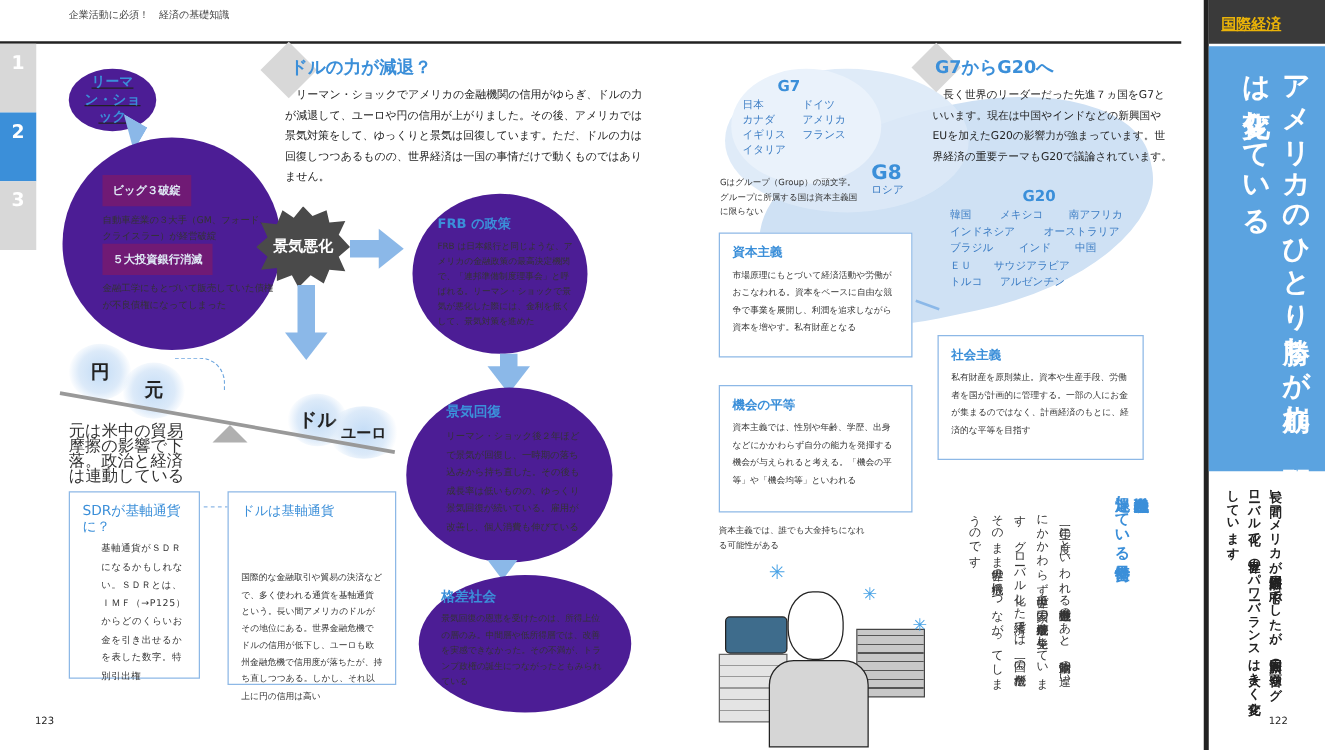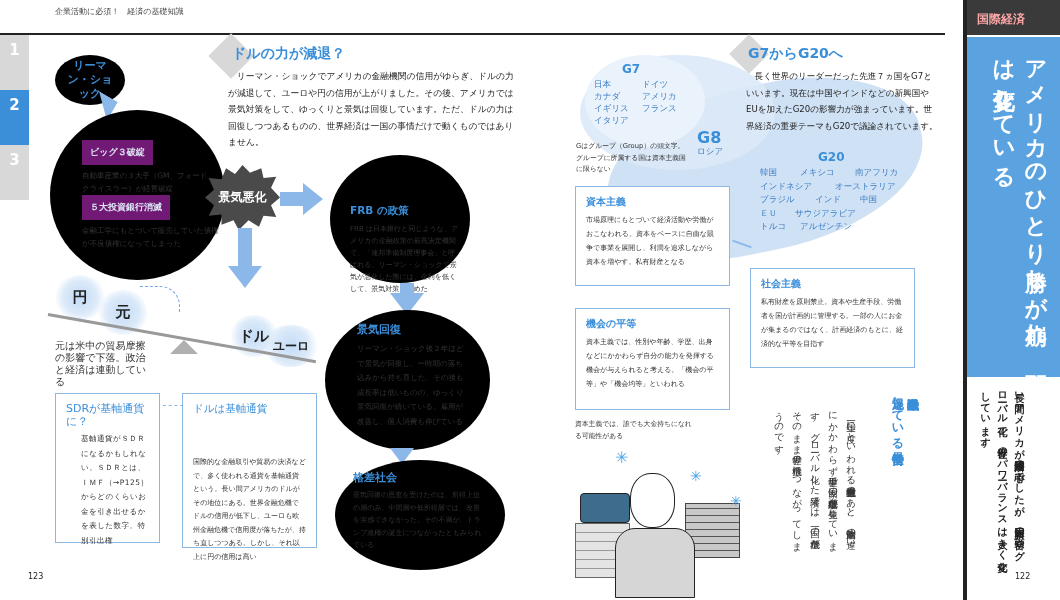--- a/index.html
+++ b/index.html
@@ -4,21 +4,21 @@
 <style>
   * { box-sizing: border-box; margin: 0; padding: 0; }
   body { width: 1060px; height: 600px; background: #fff; position: relative; overflow: hidden;
          font-family: "DejaVu Sans", "Liberation Sans", sans-serif; color: #222; }
   .abs { position: absolute; }
   .header-text { left: 55px; top: 6px; font-size: 8px; color: #444; }
   .header-rule { left: 0; top: 33px; width: 945px; height: 2px; background: #222; }
   .tab { left: 0; width: 29px; height: 55px; background: #d8d8d8; color: #fff; font-weight: bold;
          font-size: 15px; text-align: center; padding-top: 6px; }
   .tab.active { background: #3b8fd9; }
-  .bubble { background: #000000; border-radius: 50%; }
+  .bubble { background: #4c1d95; border-radius: 50%; text-decoration: underline; }
   .blue-h { color: #3b8fd9; font-weight: bold; }
   .small { font-size: 7.5px; line-height: 13px; color: #333; }
   .body-txt { font-size: 8.8px; line-height: 16.5px; color: #222; }
   .darklabel { background: #701a75; color: #dfe9f5; font-weight: bold; font-size: 9px; padding: 6px 8px; display: inline-block; }
   .box { border: 1.5px solid #8db8e6; background: #fff; padding: 8px 10px; }
   .box h4 { color: #3b8fd9; font-size: 10px; font-weight: bold; margin-bottom: 4px; }
   .arrow-down { width: 0; height: 0; border-left: 17px solid transparent; border-right: 17px solid transparent; border-top: 22px solid #8bb8e8; }
   .shaft { background: #8bb8e8; }
   .vert { writing-mode: vertical-rl; }
   .glow { border-radius: 50%; background: radial-gradient(circle, #c3dcf6 0%, #dceaf9 50%, rgba(255,255,255,0) 75%); font-weight: bold; font-size: 15px; display:flex; align-items:center; justify-content:center; }
@@ -56,21 +56,21 @@
 <div class="abs" style="left:303px;top:183px;width:0;height:0;border-top:16px solid transparent;border-bottom:16px solid transparent;border-left:20px solid #8bb8e8;"></div>
 <div class="abs shaft" style="left:238px;top:228px;width:14px;height:40px;"></div>
 <div class="abs arrow-down" style="left:228px;top:266px;"></div>
 
 <div class="abs" style="left:215px;top:40px;width:32px;height:32px;background:#d8d8d8;transform:rotate(45deg);"></div>
 <div class="abs blue-h" style="left:232px;top:45px;font-size:14px;">ドルの力が減退？</div>
 <div class="abs body-txt" style="left:228px;top:68px;width:290px;text-indent:1em;">リーマン・ショックでアメリカの金融機関の信用がゆらぎ、ドルの力が減退して、ユーロや円の信用が上がりました。その後、アメリカでは景気対策をして、ゆっくりと景気は回復しています。ただ、ドルの力は回復しつつあるものの、世界経済は一国の事情だけで動くものではありません。</div>
 
 <div class="abs bubble" style="left:330px;top:155px;width:140px;height:128px;"></div>
 <div class="abs" style="left:350px;top:172px;width:110px;">
-  <div class="blue-h" style="font-size:10.5px;margin-bottom:5px;margin-top:32px;">FRB の政策</div>
+  <div class="blue-h" style="font-size:10.5px;margin-bottom:5px;">FRB の政策</div>
   <div class="small" style="font-size:7px;line-height:12px;">FRB は日本銀行と同じような、アメリカの金融政策の最高決定機関で、「連邦準備制度理事会」と呼ばれる。リーマン・ショックで景気が悪化した際には、金利を低くして、景気対策を進めた</div>
 </div>
 <div class="abs shaft" style="left:400px;top:283px;width:14px;height:12px;"></div>
 <div class="abs arrow-down" style="left:390px;top:293px;"></div>
 
 <div class="abs bubble" style="left:325px;top:310px;width:165px;height:140px;"></div>
 <div class="abs" style="left:357px;top:322px;width:110px;">
   <div class="blue-h" style="font-size:11px;margin-bottom:5px;">景気回復</div>
   <div class="small" style="line-height:14.5px;">リーマン・ショック後２年ほどで景気が回復し、一時期の落ち込みから持ち直した。その後も成長率は低いものの、ゆっくり景気回復が続いている。雇用が改善し、個人消費も伸びている</div>
 </div>
@@ -82,21 +82,21 @@
   <div class="small" style="font-size:7px;line-height:12.5px;">景気回復の恩恵を受けたのは、所得上位の層のみ。中間層や低所得層では、改善を実感できなかった。その不満が、トランプ政権の誕生につながったともみられている</div>
 </div>
 
 <div class="abs glow" style="left:55px;top:275px;width:50px;height:45px;">円</div>
 <div class="abs glow" style="left:98px;top:290px;width:50px;height:45px;">元</div>
 <div class="abs" style="left:140px;top:286px;width:40px;height:26px;border-top:1.5px dashed #6fa7df;border-right:1.5px dashed #6fa7df;border-radius:0 20px 0 0;"></div>
 <div class="abs glow" style="left:230px;top:315px;width:48px;height:42px;">ドル</div>
 <div class="abs glow" style="left:262px;top:325px;width:58px;height:42px;font-size:12px;">ユーロ</div>
 <div class="abs" style="left:48px;top:313px;width:272px;height:2.5px;background:#999;transform:rotate(10deg);transform-origin:left center;"></div>
 <div class="abs" style="left:170px;top:340px;width:0;height:0;border-left:14px solid transparent;border-right:14px solid transparent;border-bottom:14px solid #b0b0b0;"></div>
-<div class="abs small" style="left:55px;top:340px;width:100px;font-size:10px;line-height:12px;">元は米中の貿易摩擦の影響で下落。政治と経済は連動している</div>
+<div class="abs small" style="left:55px;top:340px;width:100px;font-size:13px;line-height:12px;">元は米中の貿易摩擦の影響で下落。政治と経済は連動している</div>
 
 <div class="abs box" style="left:55px;top:393px;width:105px;height:150px;">
   <h4 style="font-size:11px;line-height:13px;font-weight:normal;">SDRが基軸通貨に？</h4>
   <div class="small" style="line-height:14.5px;letter-spacing:0.5px;margin-left:15px;">基軸通貨がＳＤＲになるかもしれない。ＳＤＲとは、ＩＭＦ（→P125）からどのくらいお金を引き出せるかを表した数字。特別引出権</div>
 </div>
 <div class="abs" style="left:163px;top:405px;width:20px;border-top:1.5px dashed #8db8e6;"></div>
 
 <div class="abs box" style="left:182px;top:393px;width:135px;height:155px;">
   <h4 style="font-size:10.5px;font-weight:normal;">ドルは基軸通貨</h4>
   <div class="small" style="font-size:7px;line-height:13.5px;margin-top:40px;">国際的な金融取引や貿易の決済などで、多く使われる通貨を基軸通貨という。長い間アメリカのドルがその地位にある。世界金融危機でドルの信用が低下し、ユーロも欧州金融危機で信用度が落ちたが、持ち直しつつある。しかし、それ以上に円の信用は高い</div>
@@ -162,19 +162,19 @@
 </div>
 
 <div class="abs vert blue-h" style="left:890px;top:388px;height:150px;font-size:12px;line-height:15px;">
   <span>金融危機以来</span><br>
   <span>混迷している世界情勢</span>
 </div>
 <div class="abs vert" style="left:750px;top:405px;width:110px;height:145px;font-family:'DejaVu Serif','Liberation Serif',serif;font-size:9.5px;line-height:18px;color:#333;text-indent:1em;">一〇〇年に一度といわれる世界金融危機のあと、政治体制の違いにかかわらず世界中で国家の破綻危機が発生しています。グローバル化した経済では、一国の危機がそのまま世界の危機につながってしまうのです。</div>
 
 <div class="abs sidebar">
   <div class="abs" style="left:0;top:0;width:4px;height:600px;background:#222;"></div>
-  <div class="abs" style="left:4px;top:0;width:93px;height:35px;background:#3a3a3a;color:#fca5a5;font-size:12px;font-weight:bold;padding:11px 0 0 10px;">国際経済</div>
+  <div class="abs" style="left:4px;top:0;width:93px;height:35px;background:#3a3a3a;color:#eab308;font-size:12px;font-weight:bold;padding:11px 0 0 10px;text-decoration:underline;">国際経済</div>
   <div class="abs" style="left:4px;top:37px;width:93px;height:340px;background:#5ba3e0;">
     <div class="vert" style="position:absolute;right:8px;top:8px;height:330px;color:#fff;font-weight:bold;font-size:22px;line-height:32px;letter-spacing:1px;">アメリカのひとり勝ちが崩れ、力関係は変化している</div>
   </div>
   <div class="abs vert" style="left:14px;top:385px;height:175px;font-size:10px;line-height:17px;color:#222;font-weight:bold;">長い間アメリカが国際経済の中心でしたが、新興国の台頭やグローバル化で、世界のパワーバランスは大きく変化しています。</div>
   <div class="abs" style="left:52px;top:572px;font-size:8px;">122</div>
 </div>
 
 </body></html>

